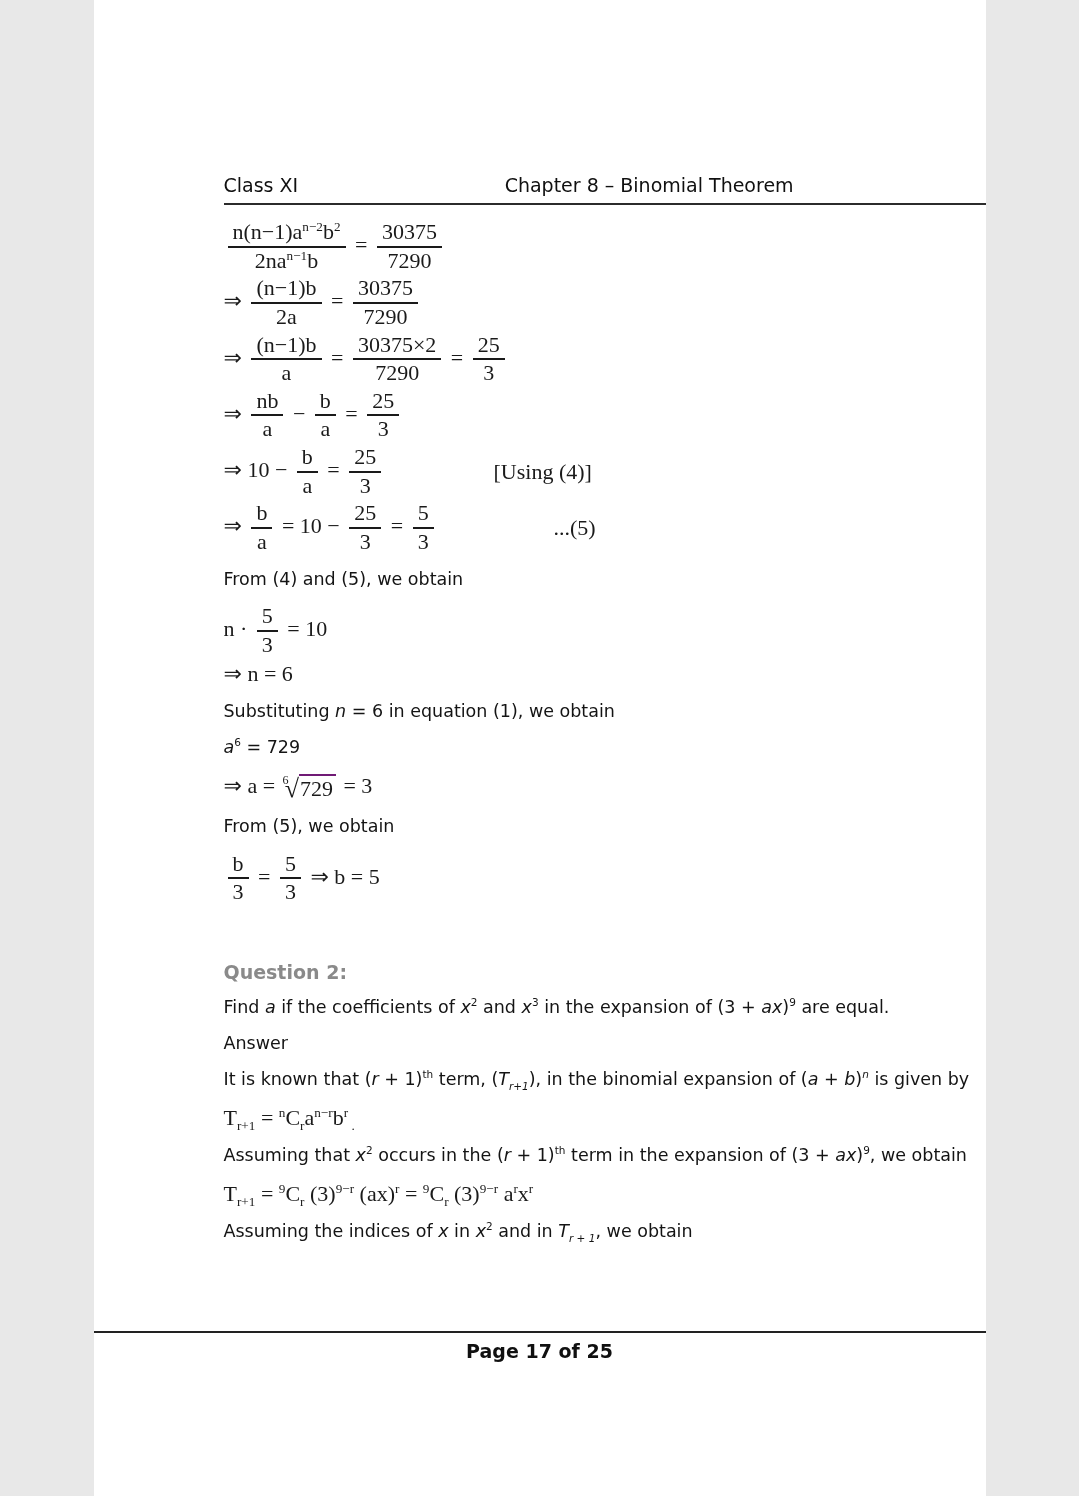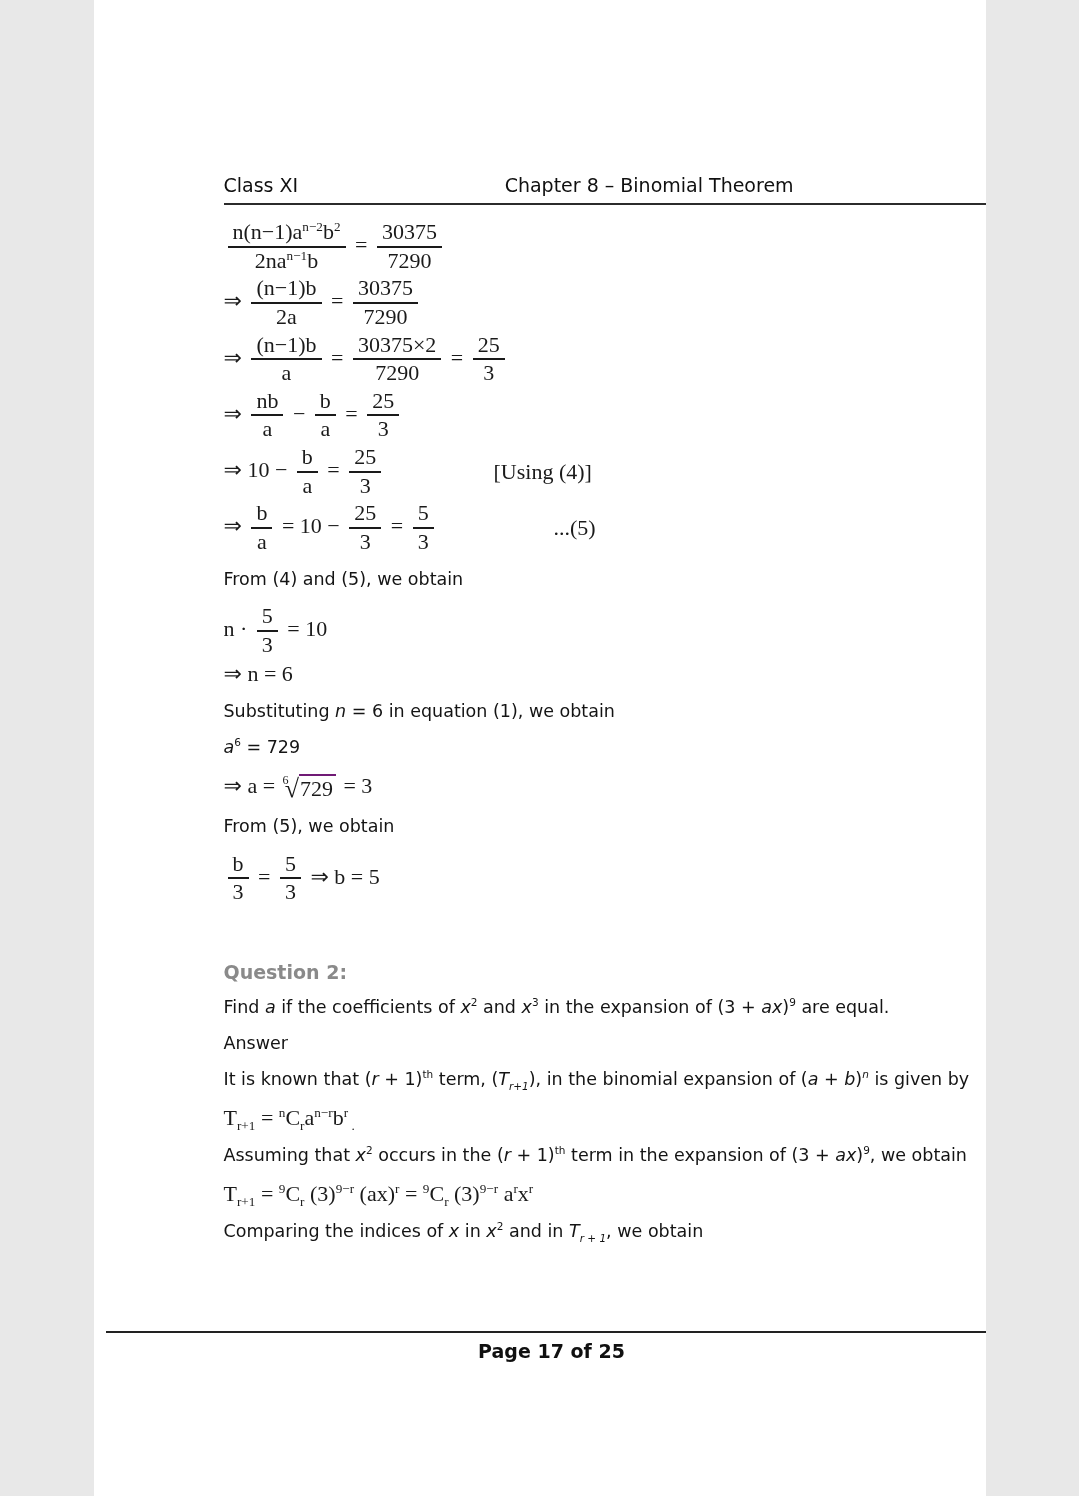--- a/index.html
+++ b/index.html
@@ -49,21 +49,21 @@
   .root-idx { font-size:55%; align-self:flex-start; margin:-1px -4px 0 0; }
   .root-sign { font-size:118%; line-height:1; align-self:flex-end; }
   .root-rad { border-top:2px solid #701a75; padding:0 3px 0 1px; }
   .note {
     position:absolute; top:50%; transform:translateY(-50%);
     font-family:"Liberation Serif",serif; font-size:22px; color:#1a1a1a;
     white-space:nowrap;
   }
 
   
-  .page-footer { position:absolute; left:12px; top:1331px; width:100%; border-top:2px solid #222; }
+  .page-footer { position:absolute; left:0; top:1331px; width:100%; border-top:2px solid #222; }
   .footer-text {
     text-align:center; font-family:"DejaVu Sans",sans-serif;
     font-weight:bold; font-size:19px; color:#101010; margin-top:7px;
   }
 </style>
 </head>
 <body>
 
 <div class="page">
   <div class="content-wrap">
@@ -145,20 +145,20 @@
             <span class="num"><span class="t">5</span></span>
             <span class="den"><span class="t">3</span></span>
           </span><span class="t"> ⇒ b = 5</span></div>
         <div class="block qhead"><span class="t">Question 2:</span></div>
         <div class="block para"><span class="t">Find </span><span class="i">a</span><span class="t"> if the coefficients of </span><span class="i">x</span><span class="sup">2</span><span class="t"> and </span><span class="i">x</span><span class="sup">3</span><span class="t"> in the expansion of (3 + </span><span class="i">ax</span><span class="t">)</span><span class="sup">9</span><span class="t"> are equal.</span></div>
         <div class="block para"><span class="t">Answer</span></div>
         <div class="block para"><span class="t">It is known that (</span><span class="i">r</span><span class="t"> + 1)</span><span class="sup">th</span><span class="t"> term, (</span><span class="i">T</span><span class="subi">r+1</span><span class="t">), in the binomial expansion of (</span><span class="i">a</span><span class="t"> + </span><span class="i">b</span><span class="t">)</span><span class="supi">n</span><span class="t"> is given by</span></div>
         <div class="block math"><span class="t">T</span><span class="sub">r+1</span><span class="t"> = </span><span class="sup">n</span><span class="t">C</span><span class="sub">r</span><span class="t">a</span><span class="sup">n−r</span><span class="t">b</span><span class="sup">r</span><span class="sub">  .</span></div>
         <div class="block para"><span class="t">Assuming that </span><span class="i">x</span><span class="sup">2</span><span class="t"> occurs in the (</span><span class="i">r</span><span class="t"> + 1)</span><span class="sup">th</span><span class="t"> term in the expansion of (3 + </span><span class="i">ax</span><span class="t">)</span><span class="sup">9</span><span class="t">, we obtain</span></div>
         <div class="block math"><span class="t">T</span><span class="sub">r+1</span><span class="t"> = </span><span class="sup">9</span><span class="t">C</span><span class="sub">r</span><span class="t"> (3)</span><span class="sup">9−r</span><span class="t"> (ax)</span><span class="sup">r</span><span class="t"> = </span><span class="sup">9</span><span class="t">C</span><span class="sub">r</span><span class="t"> (3)</span><span class="sup">9−r</span><span class="t"> a</span><span class="sup">r</span><span class="t">x</span><span class="sup">r</span></div>
-        <div class="block para"><span class="t">Comparing the indices of </span><span class="i">x</span><span class="t"> in </span><span class="i">x</span><span class="sup">2</span><span class="t"> and in </span><span class="i">T</span><span class="subi">r + 1</span><span class="t">, we obtain</span></div>
+        <div class="block para"><span class="t">Assuming the indices of </span><span class="i">x</span><span class="t"> in </span><span class="i">x</span><span class="sup">2</span><span class="t"> and in </span><span class="i">T</span><span class="subi">r + 1</span><span class="t">, we obtain</span></div>
       </div>
   </div>
 
   <div class="page-footer">
     <div class="footer-text">Page 17 of 25</div>
   </div>
 </div>
 
 </body></html>

